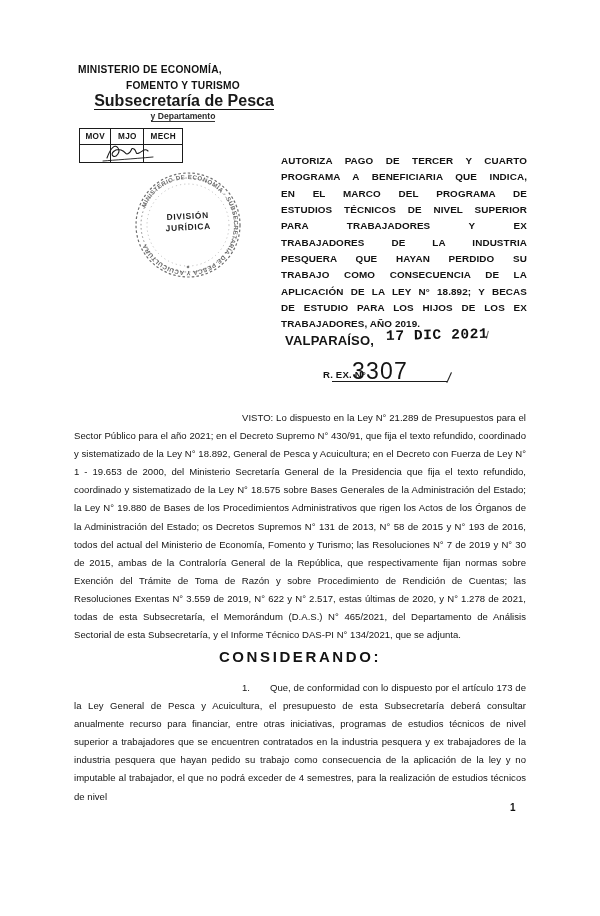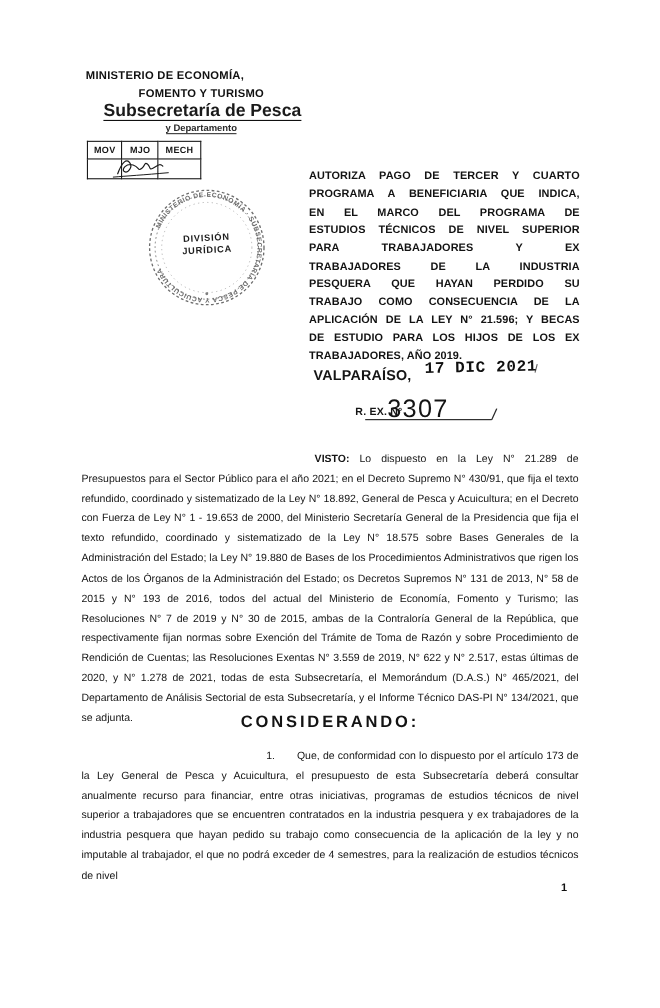--- a/index.html
+++ b/index.html
@@ -213,21 +213,21 @@
     position: absolute;
     left: 74px;
     width: 452px;
     font-size: 9.55px;
     line-height: 18.1px;
     text-align: justify;
     color: #141414;
     letter-spacing: 0.02px;
   }
   .visto-block { top: 409px; }
-  .visto-block .lead { font-weight: bold; margin-left: 44px; }
+  .visto-block .lead { font-weight: normal; }
   .indent-lg { display: inline-block; width: 168px; }
   .indent-md { display: inline-block; width: 168px; }
 
   .considerando-head {
     position: absolute;
     left: 74px;
     top: 648px;
     width: 452px;
     text-align: center;
     font-size: 15px;
@@ -299,21 +299,21 @@
 
   <div class="title-block">
     <div>AUTORIZA PAGO DE TERCER Y CUARTO</div>
     <div>PROGRAMA A BENEFICIARIA QUE INDICA,</div>
     <div>EN EL MARCO DEL PROGRAMA DE</div>
     <div>ESTUDIOS TÉCNICOS DE NIVEL SUPERIOR</div>
     <div>PARA TRABAJADORES Y EX</div>
     <div>TRABAJADORES DE LA INDUSTRIA</div>
     <div>PESQUERA QUE HAYAN PERDIDO SU</div>
     <div>TRABAJO COMO CONSECUENCIA DE LA</div>
-    <div>APLICACIÓN DE LA LEY N° 21.596; Y BECAS</div>
+    <div>APLICACIÓN DE LA LEY N° 18.892; Y BECAS</div>
     <div>DE ESTUDIO PARA LOS HIJOS DE LOS EX</div>
     <div class="last-line">TRABAJADORES, AÑO 2019.</div>
   </div>
 
   <div class="place-line">VALPARAÍSO,</div>
   <div class="date-stamp">17 DIC 2021</div>
   <div class="date-tick"></div>
 
   <div class="rex-label">R. EX. N°</div>
   <div class="rex-rule"></div>

